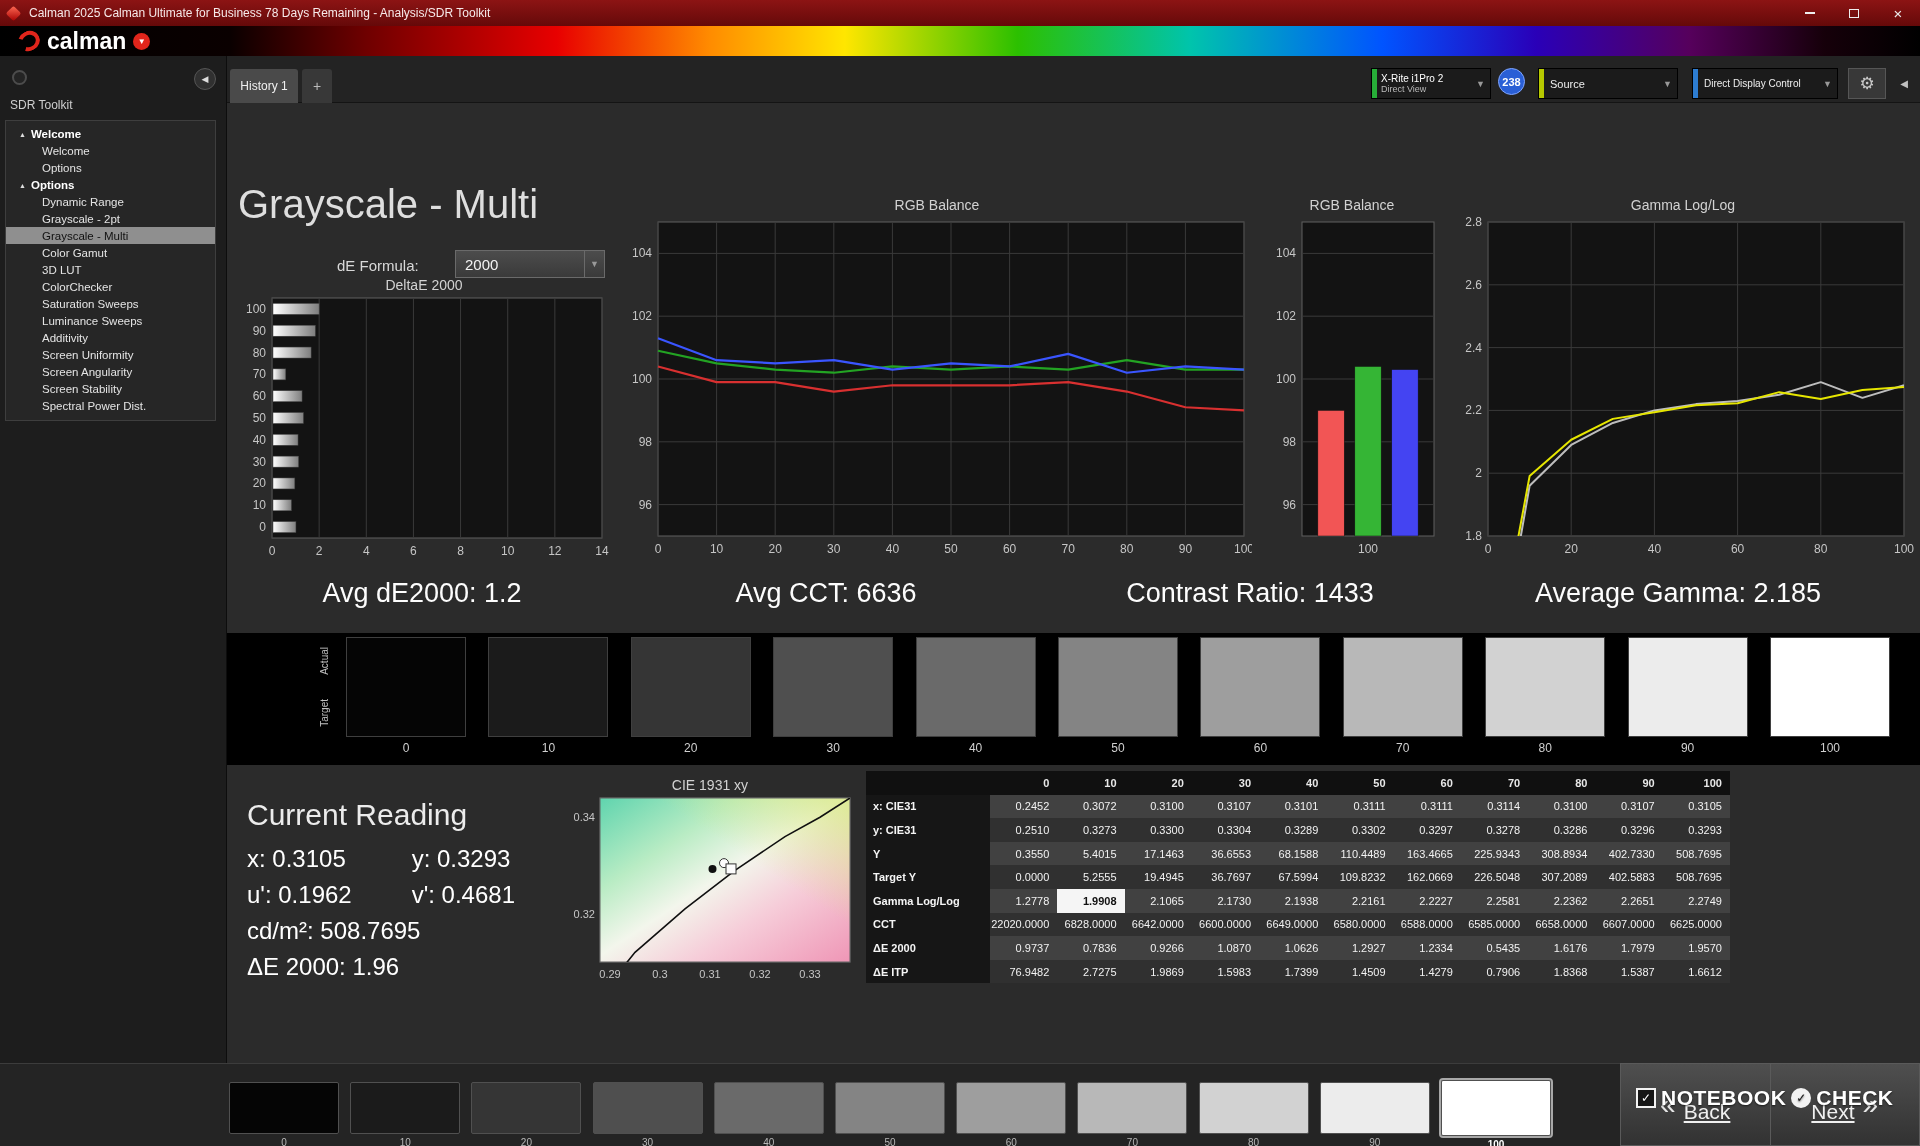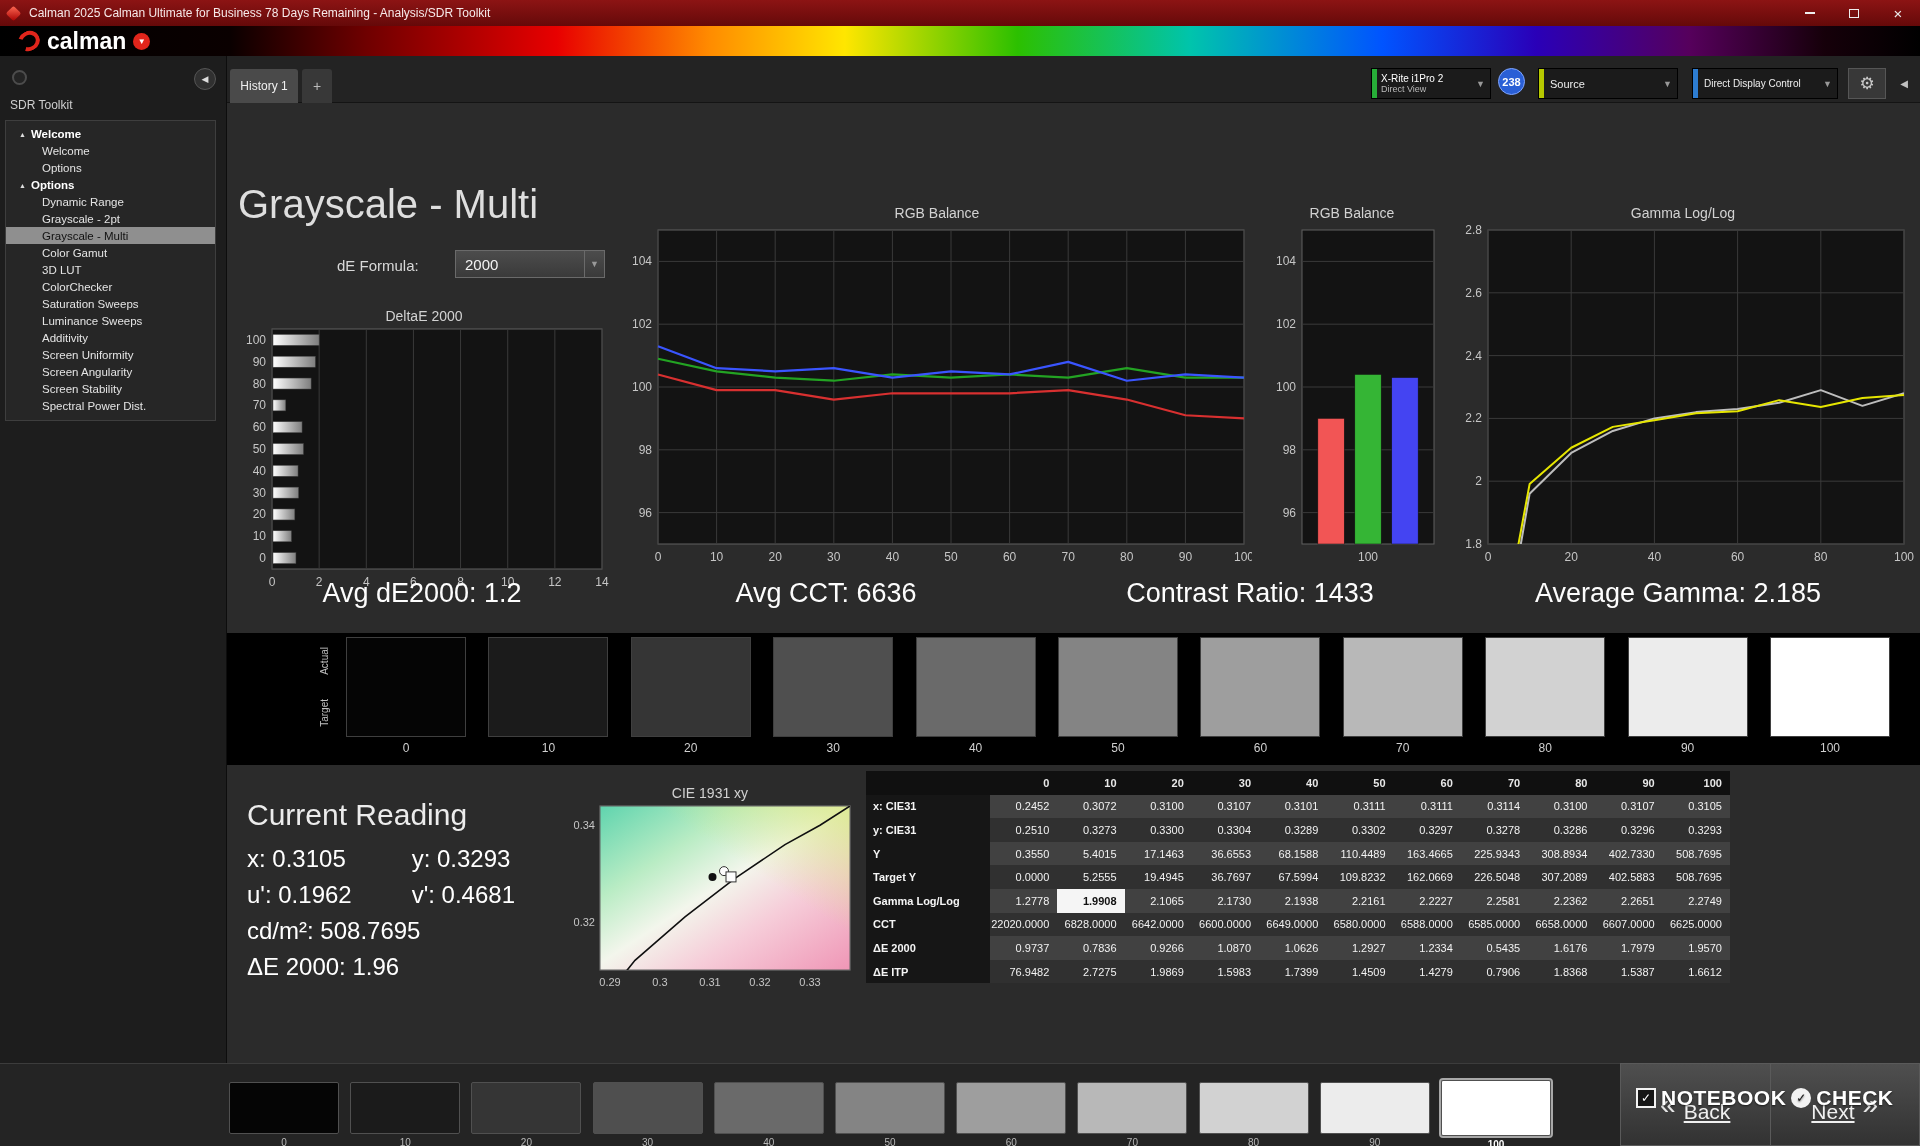--- a/index.html
+++ b/index.html
@@ -53,21 +53,21 @@
 
 
 .page-title{position:absolute;left:238px;top:182px;font-size:40px;color:#dedede;z-index:2;}
 .de-label{position:absolute;left:337px;top:257px;font-size:15px;color:#d8d8d8;z-index:2;}
 .combo{position:absolute;left:455px;top:250px;width:150px;height:28px;background:linear-gradient(#4c4c4c,#3a3a3a);border:1px solid #6a6a6a;display:flex;align-items:center;z-index:2;}
 .combo-value{padding-left:9px;font-size:15px;color:#f2f2f2;}
 .combo .combo-caret{border-left:1px solid #6a6a6a;height:100%;display:flex;align-items:center;}
 
 
 .chart{position:absolute;}
-.chart-title{height:18px;text-align:center;font-size:14px;color:#d2d2d2;line-height:18px;margin-top:8px;}
+.chart-title{height:18px;text-align:center;font-size:14px;color:#d2d2d2;line-height:18px;}
 .plot{position:relative;width:100%;}
 
 
 .stat{position:absolute;top:578px;transform:translateX(-50%);font-size:27px;color:#fdfdfd;white-space:nowrap;}
 
 
 .swatch-band{position:absolute;left:227px;top:633px;width:1693px;height:132px;background:#000;}
 .rot-label{position:absolute;left:92px;writing-mode:vertical-rl;transform:rotate(180deg);font-size:10px;color:#c0c0c0;}
 .swatch-wrap{position:absolute;top:4px;width:120px;}
 .swatch{width:120px;height:100px;border:1px solid #3f3f3f;}
@@ -210,21 +210,21 @@
     </div>
 </div>
 
 <div class="page-title">Grayscale - Multi</div>
 <div class="de-label">dE Formula:</div>
 <div class="combo">
   <span class="combo-value">2000</span>
   <span class="combo-caret">▼</span>
 </div>
 
-<div class="chart" style="left:228px;top:299px;width:392px;">
+<div class="chart" style="left:228px;top:276px;width:392px;">
   <div class="chart-title">DeltaE 2000</div>
   <div class="plot" id="plot-deltae" style="height:272px;">
       <svg width="392" height="272">
         <rect x="44" y="4" width="330" height="240" fill="#131313" stroke="#606060"></rect>
         <line x1="44" y1="4" x2="44" y2="244" stroke="#3a3a3a"></line>
         <text x="44" y="261" fill="#c6c6c6" font-size="12" text-anchor="middle">0</text>
         <line x1="91.14285714285714" y1="4" x2="91.14285714285714" y2="244" stroke="#3a3a3a"></line>
         <text x="91.14285714285714" y="261" fill="#c6c6c6" font-size="12" text-anchor="middle">2</text>
         <line x1="138.28571428571428" y1="4" x2="138.28571428571428" y2="244" stroke="#3a3a3a"></line>
         <text x="138.28571428571428" y="261" fill="#c6c6c6" font-size="12" text-anchor="middle">4</text>

